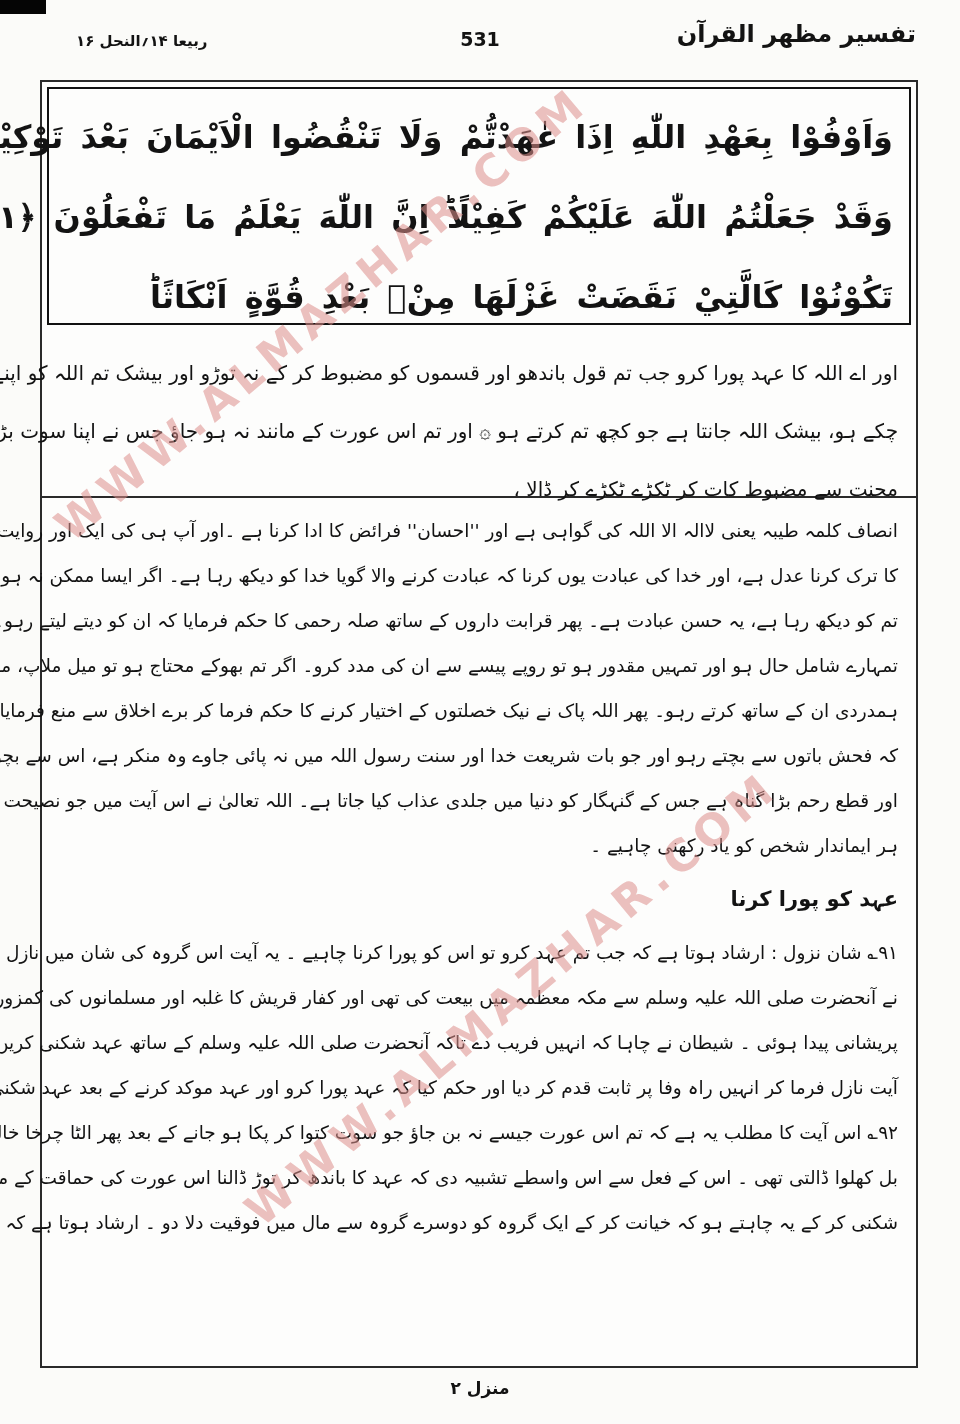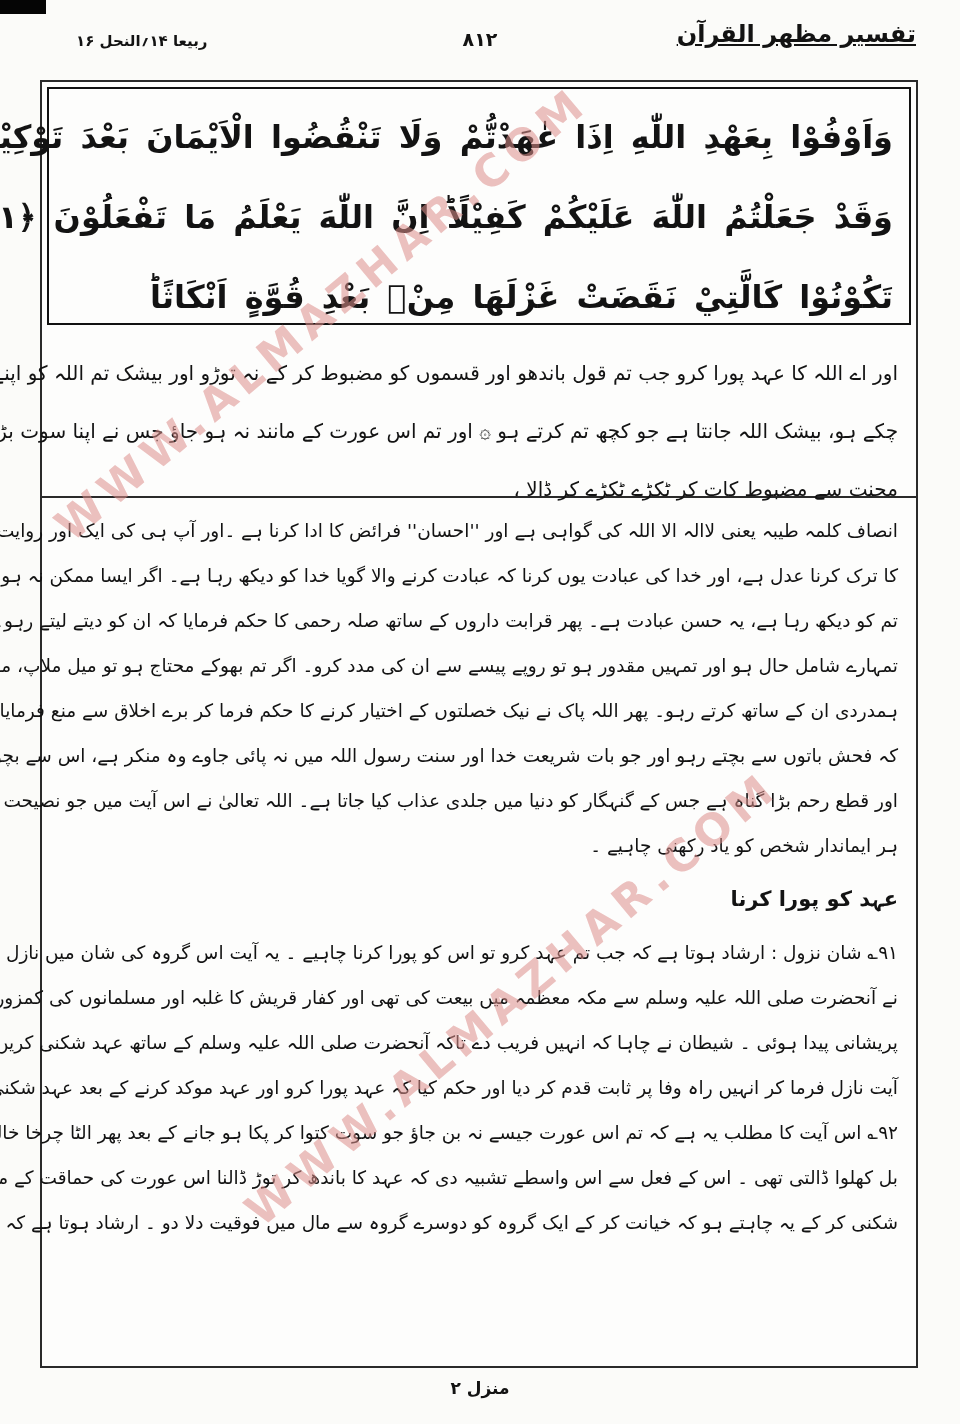--- a/index.html
+++ b/index.html
@@ -4,21 +4,21 @@
 <style>
   html,body{margin:0;padding:0;}
   body{
     width:960px;height:1424px;position:relative;overflow:hidden;
     background:#fbfbf9;color:#131313;
     font-family:"DejaVu Sans",sans-serif;
   }
   
   .scan-blob{position:absolute;left:0;top:0;width:46px;height:14px;background:#050505;}
   
-  .hdr-title{position:absolute;top:20px;right:44px;font-size:24px;font-weight:700;direction:rtl;text-decoration:underline;}
+  .hdr-title{position:absolute;top:20px;right:44px;font-size:24px;font-weight:700;direction:rtl;}
   .hdr-page{position:absolute;top:28px;left:0;width:100%;text-align:center;font-size:19px;font-weight:700;direction:rtl;}
   .hdr-ref{position:absolute;top:32px;left:28px;font-size:15px;font-weight:700;direction:rtl;margin-left:48px;}
   
   .frame{
     position:absolute;left:40px;top:80px;width:878px;height:1288px;
     border:2px solid #2a2a2a;background:#fdfdfc;box-sizing:border-box;
   }
   .quran-box{
     border:2.5px solid #111;margin:5px;padding:8px 16px 14px 16px;height:238px;box-sizing:border-box;
     direction:rtl;
@@ -46,21 +46,21 @@
   }
   .wm1{left:78px;top:500px;}
   .wm2{left:268px;top:1185px;}
 </style>
 </head>
 <body>
 
 <div class="scan-blob"></div>
 
 <div class="hdr-title">تفسير مظهر القرآن</div>
-<div class="hdr-page">۸۱۲</div>
+<div class="hdr-page">531</div>
 <div class="hdr-ref">ربيعا ۱۴؍النحل ۱۶</div>
 
 <div class="wm wm1">WWW.ALMAZHAR.COM</div>
 <div class="wm wm2">WWW.ALMAZHAR.COM</div>
 
 <div class="frame">
 
   <div class="quran-box">
     <div class="quran-line">وَاَوْفُوْا بِعَهْدِ اللّٰهِ اِذَا عٰهَدْتُّمْ وَلَا تَنْقُضُوا الْاَيْمَانَ بَعْدَ تَوْكِيْدِهَا</div>
     <div class="quran-line">وَقَدْ جَعَلْتُمُ اللّٰهَ عَلَيْكُمْ كَفِيْلًاؕ اِنَّ اللّٰهَ يَعْلَمُ مَا تَفْعَلُوْنَ ﴿۹۱﴾ وَلَا</div>

